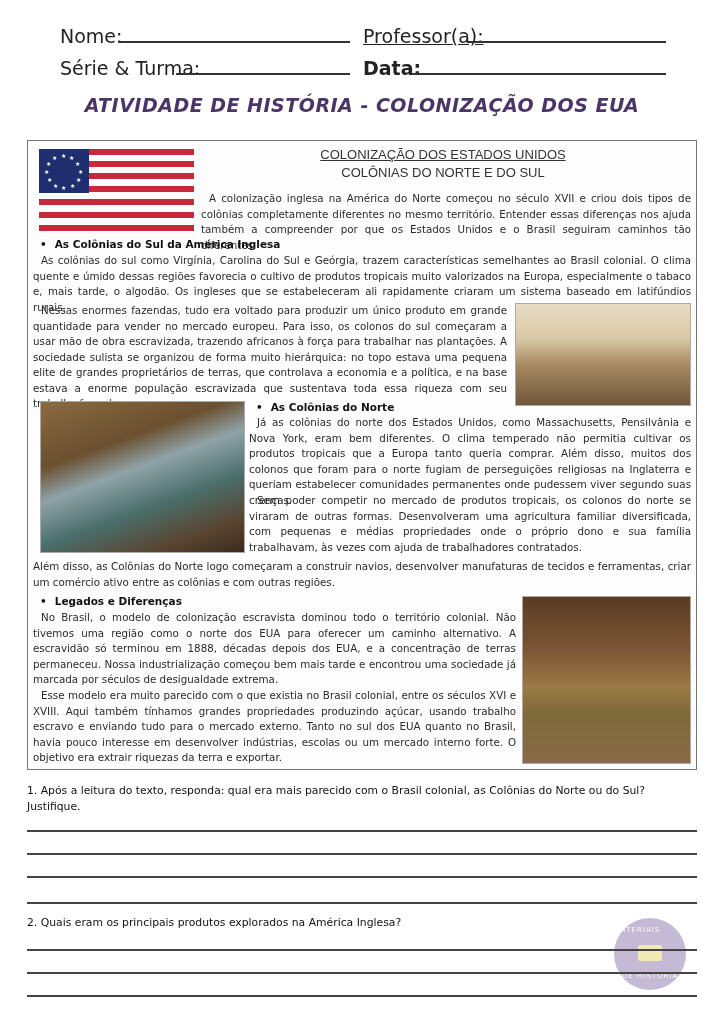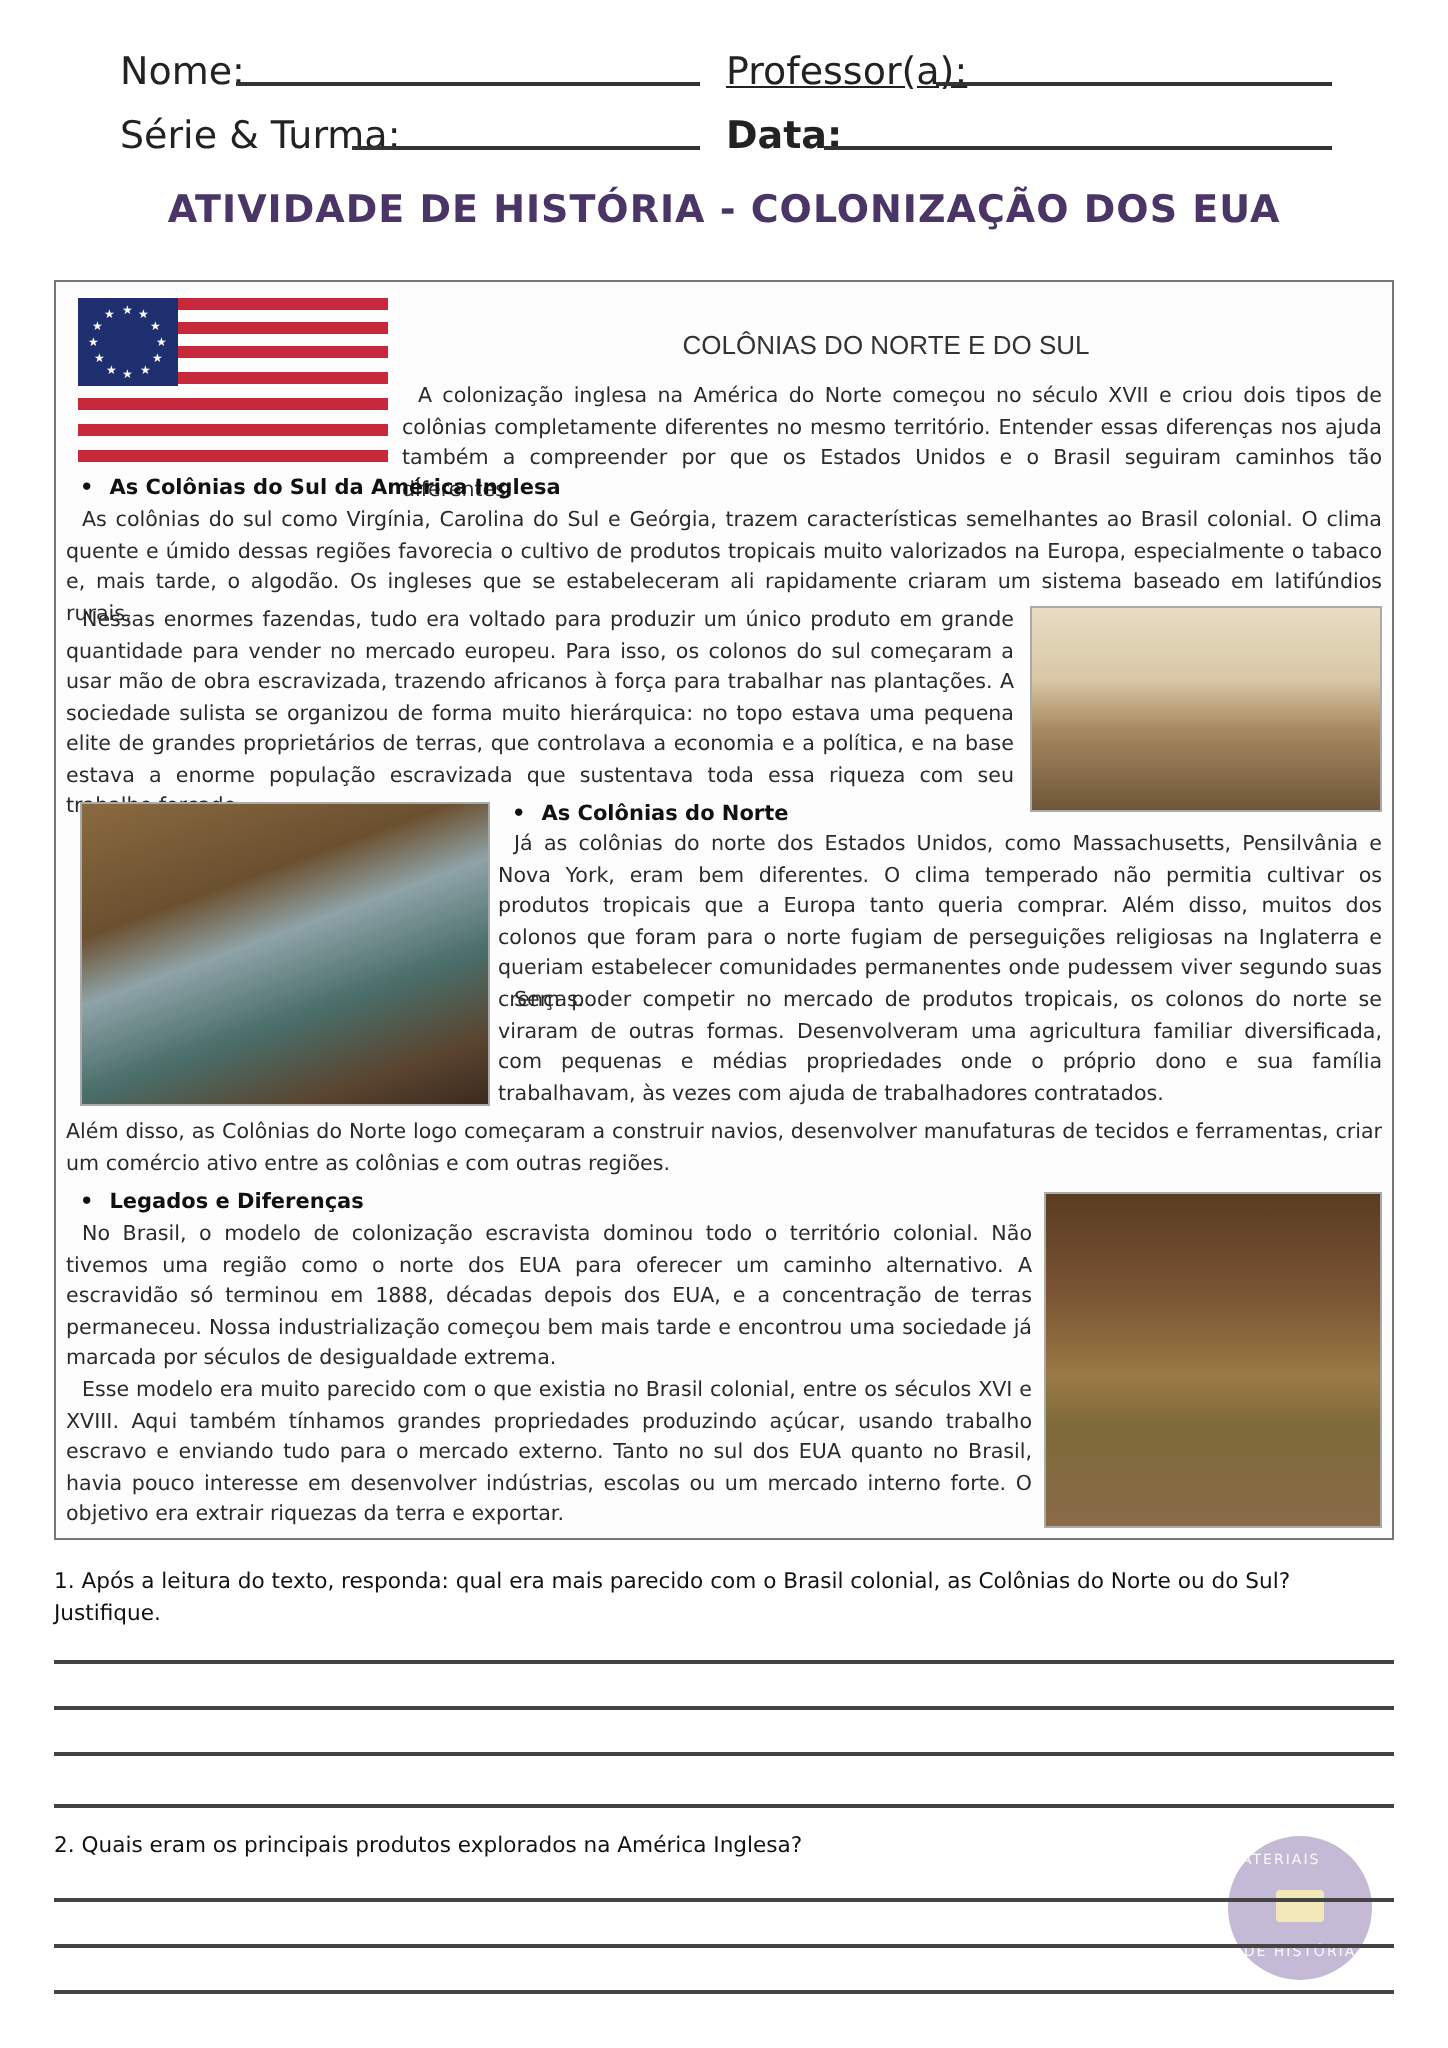--- a/index.html
+++ b/index.html
@@ -6,21 +6,21 @@
   body {
     width: 724px; height: 1024px; background: #ffffff;
     font-family: "DejaVu Sans", sans-serif; color: #222;
     position: relative; overflow: hidden;
   }
   .hdr-row { position: absolute; left: 60px; font-size: 19px; color: #222; font-family: "DejaVu Sans", sans-serif; }
   .hdr-line { position: absolute; height: 2px; background: #333; }
   .title {
     position: absolute; top: 94px; left: 0; width: 724px; text-align: center;
     font-family: "DejaVu Sans", sans-serif; font-weight: bold; font-size: 19px;
-    color: #4a3566; letter-spacing: 0.5px;
+    color: #4a3566; letter-spacing: 0.5px; font-style: italic;
   }
   .box {
     position: absolute; left: 27px; top: 140px; width: 670px; height: 630px;
     border: 1.5px solid #777; background: #fdfdfd;
   }
   .flag { position: absolute; left: 11px; top: 8px; width: 155px; height: 82px; }
   .stripe { position: absolute; left: 0; width: 155px; height: 6px; background: #c8283c; }
   .canton { position: absolute; left: 0; top: 0; width: 50px; height: 44px; background: #1f2e6e; }
   .star { position: absolute; color: #fff; font-size: 6px; line-height: 6px; }
   .h1 { position: absolute; left: 180px; width: 470px; top: 6px; text-align: center; font-size: 13px; text-decoration: underline; color: #333; font-family: "Liberation Sans", sans-serif; }
@@ -69,20 +69,21 @@
       <span class="star" style="left:31px;top:34px">★</span>
       <span class="star" style="left:22px;top:36px">★</span>
       <span class="star" style="left:14px;top:34px">★</span>
       <span class="star" style="left:8px;top:28px">★</span>
       <span class="star" style="left:5px;top:20px">★</span>
       <span class="star" style="left:7px;top:12px">★</span>
       <span class="star" style="left:13px;top:6px">★</span>
     </div>
   </div>
 
+  <div class="h1">COLONIZAÇÃO DOS ESTADOS UNIDOS</div>
   <div class="h2">COLÔNIAS DO NORTE E DO SUL</div>
   <div class="p indent" style="left:173px; top:50px; width:490px;">A colonização inglesa na América do Norte começou no século XVII e criou dois tipos de colônias completamente diferentes no mesmo território. Entender essas diferenças nos ajuda também a compreender por que os Estados Unidos e o Brasil seguiram caminhos tão diferentes.</div>
 
   <div class="bullet" style="left:12px; top:97px;">As Colônias do Sul da América Inglesa</div>
   <div class="p indent" style="left:5px; top:112px; width:658px;">As colônias do sul como Virgínia, Carolina do Sul e Geórgia, trazem características semelhantes ao Brasil colonial. O clima quente e úmido dessas regiões favorecia o cultivo de produtos tropicais muito valorizados na Europa, especialmente o tabaco e, mais tarde, o algodão. Os ingleses que se estabeleceram ali rapidamente criaram um sistema baseado em latifúndios rurais.</div>
   <div class="p indent" style="left:5px; top:162px; width:474px;">Nessas enormes fazendas, tudo era voltado para produzir um único produto em grande quantidade para vender no mercado europeu. Para isso, os colonos do sul começaram a usar mão de obra escravizada, trazendo africanos à força para trabalhar nas plantações. A sociedade sulista se organizou de forma muito hierárquica: no topo estava uma pequena elite de grandes proprietários de terras, que controlava a economia e a política, e na base estava a enorme população escravizada que sustentava toda essa riqueza com seu trabalho forçado.</div>
 
   <div class="img" style="left:487px; top:162px; width:176px; height:103px; background: linear-gradient(180deg,#e8dcc4 0%,#d9c8a6 35%,#a88a62 60%,#6e5638 100%);"></div>
 
   <div class="img" style="left:12px; top:260px; width:205px; height:152px; background: linear-gradient(160deg,#8a6a40 0%,#6b5030 30%,#8fa3a8 45%,#4a6e6a 65%,#5a4430 85%,#3a2a1e 100%);"></div>

